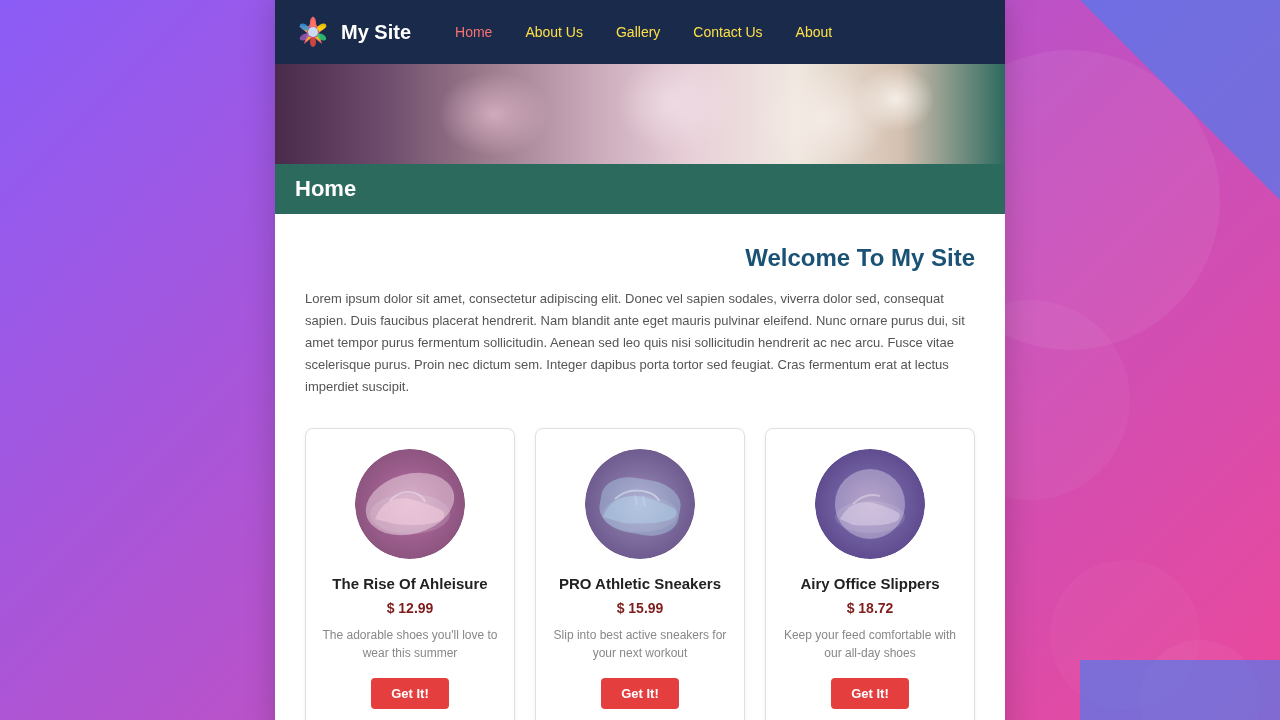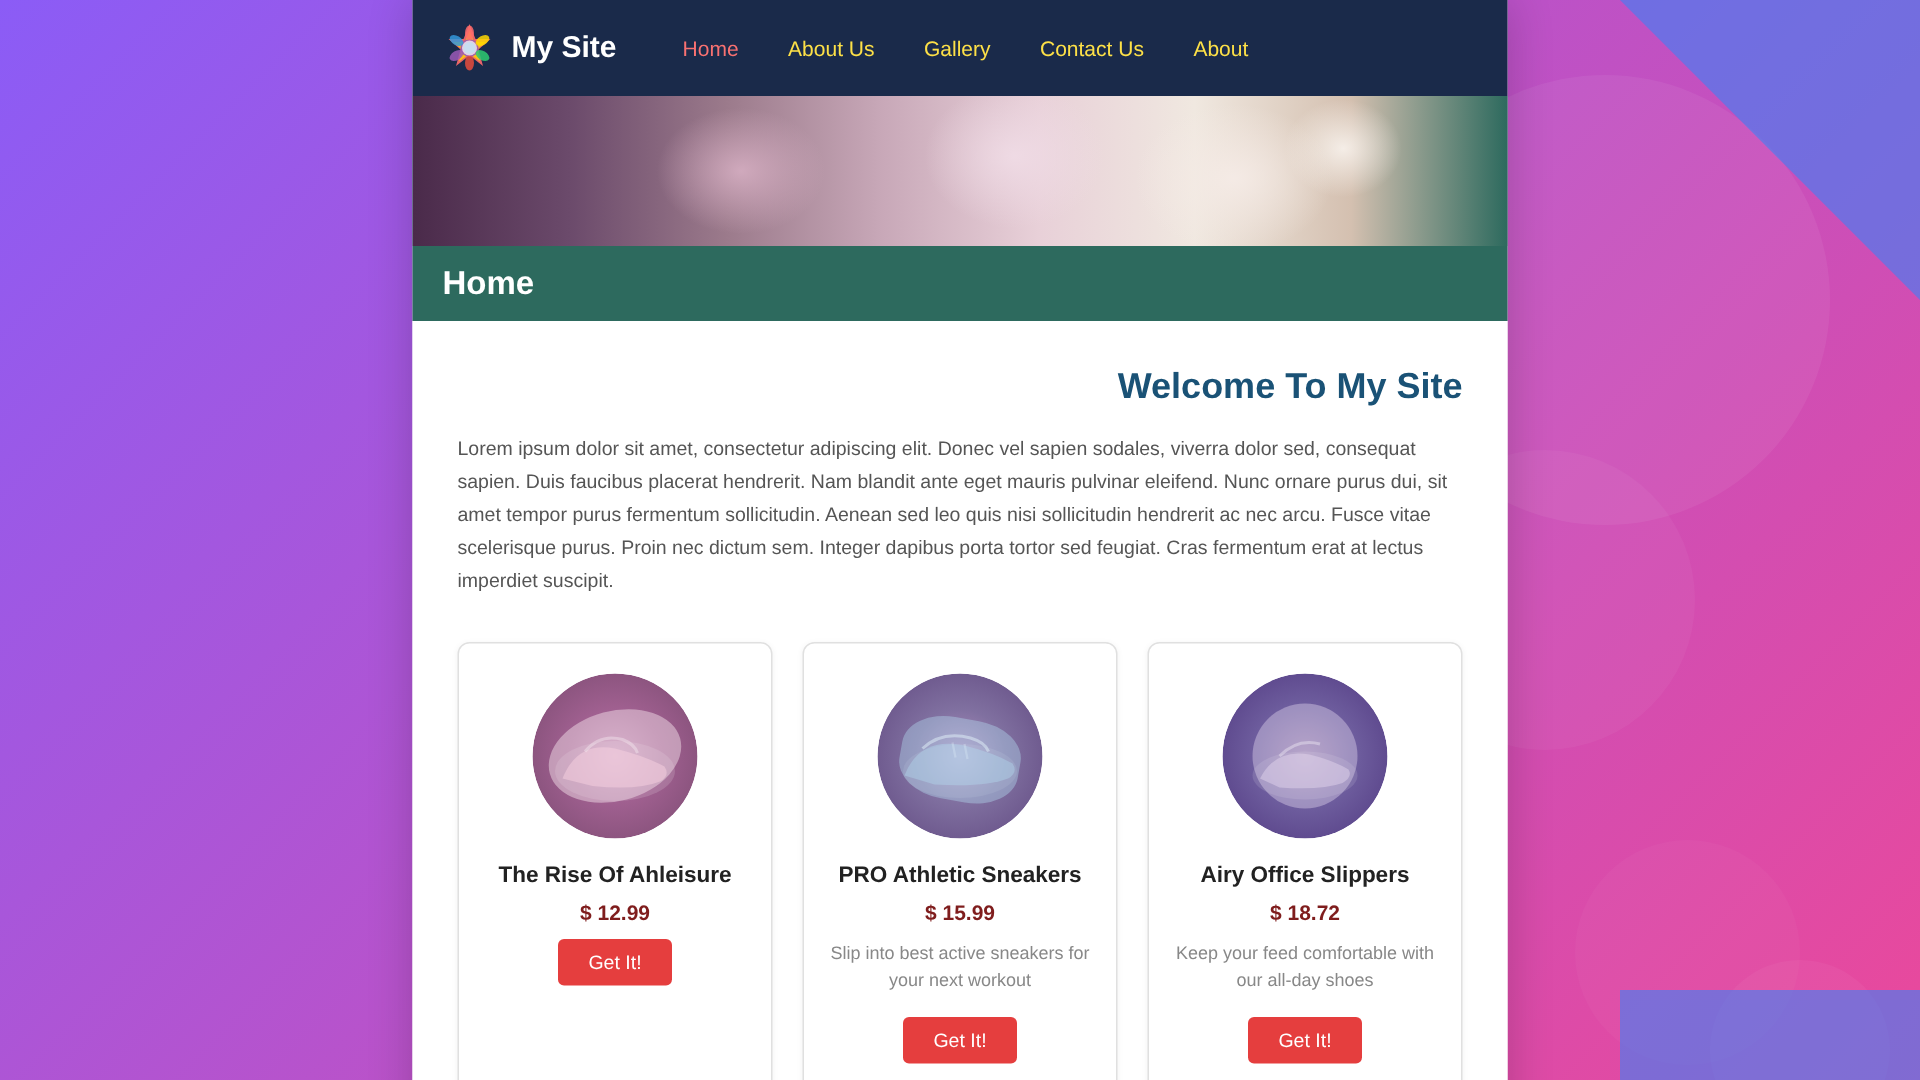--- a/index.html
+++ b/index.html
@@ -253,21 +253,21 @@
       line-height: 1.5;
       margin-bottom: 16px;
     }
     .btn-getit {
       background: #e53e3e;
       color: white;
       border: none;
       padding: 8px 20px;
       border-radius: 4px;
       font-size: 13px;
-      font-weight: 400;
+      font-weight: 700;
       cursor: pointer;
     }
   </style>
 </head>
 <body>
 
 <div class="page-wrapper">
 
   <div class="bg-circle bg-circle-1"></div>
   <div class="bg-circle bg-circle-2"></div>
@@ -337,20 +337,21 @@
 
               <svg viewBox="0 0 110 110" style="position:absolute;top:0;left:0;width:100%;height:100%;">
                 <ellipse cx="55" cy="65" rx="40" ry="20" fill="rgba(255,255,255,0.15)"></ellipse>
                 <path d="M20 70 Q30 45 55 50 Q75 55 88 62 Q92 68 85 72 Q70 78 40 75 Z" fill="rgba(255,200,220,0.5)"></path>
                 <path d="M35 52 Q45 40 60 44 Q68 47 70 53" stroke="rgba(255,255,255,0.4)" stroke-width="2" fill="none"></path>
               </svg>
             </div>
           </div>
           <h3 class="product-name">The Rise Of Ahleisure</h3>
           <p class="product-price">$ 12.99</p>
+          <p class="product-desc">The adorable shoes you'll love to wear this summer</p>
           <button class="btn-getit">Get It!</button>
         </div>
 
         <div class="product-card">
           <div class="product-image-wrapper">
             <div class="product-image-2">
               <svg viewBox="0 0 110 110" style="position:absolute;top:0;left:0;width:100%;height:100%;">
                 <ellipse cx="55" cy="65" rx="38" ry="18" fill="rgba(255,255,255,0.1)"></ellipse>
                 <path d="M18 68 Q28 42 58 48 Q78 53 90 60 Q94 66 87 70 Q72 76 38 74 Z" fill="rgba(180,220,240,0.4)"></path>
                 <path d="M30 50 Q43 38 62 43 Q72 46 74 52" stroke="rgba(255,255,255,0.5)" stroke-width="2" fill="none"></path>

